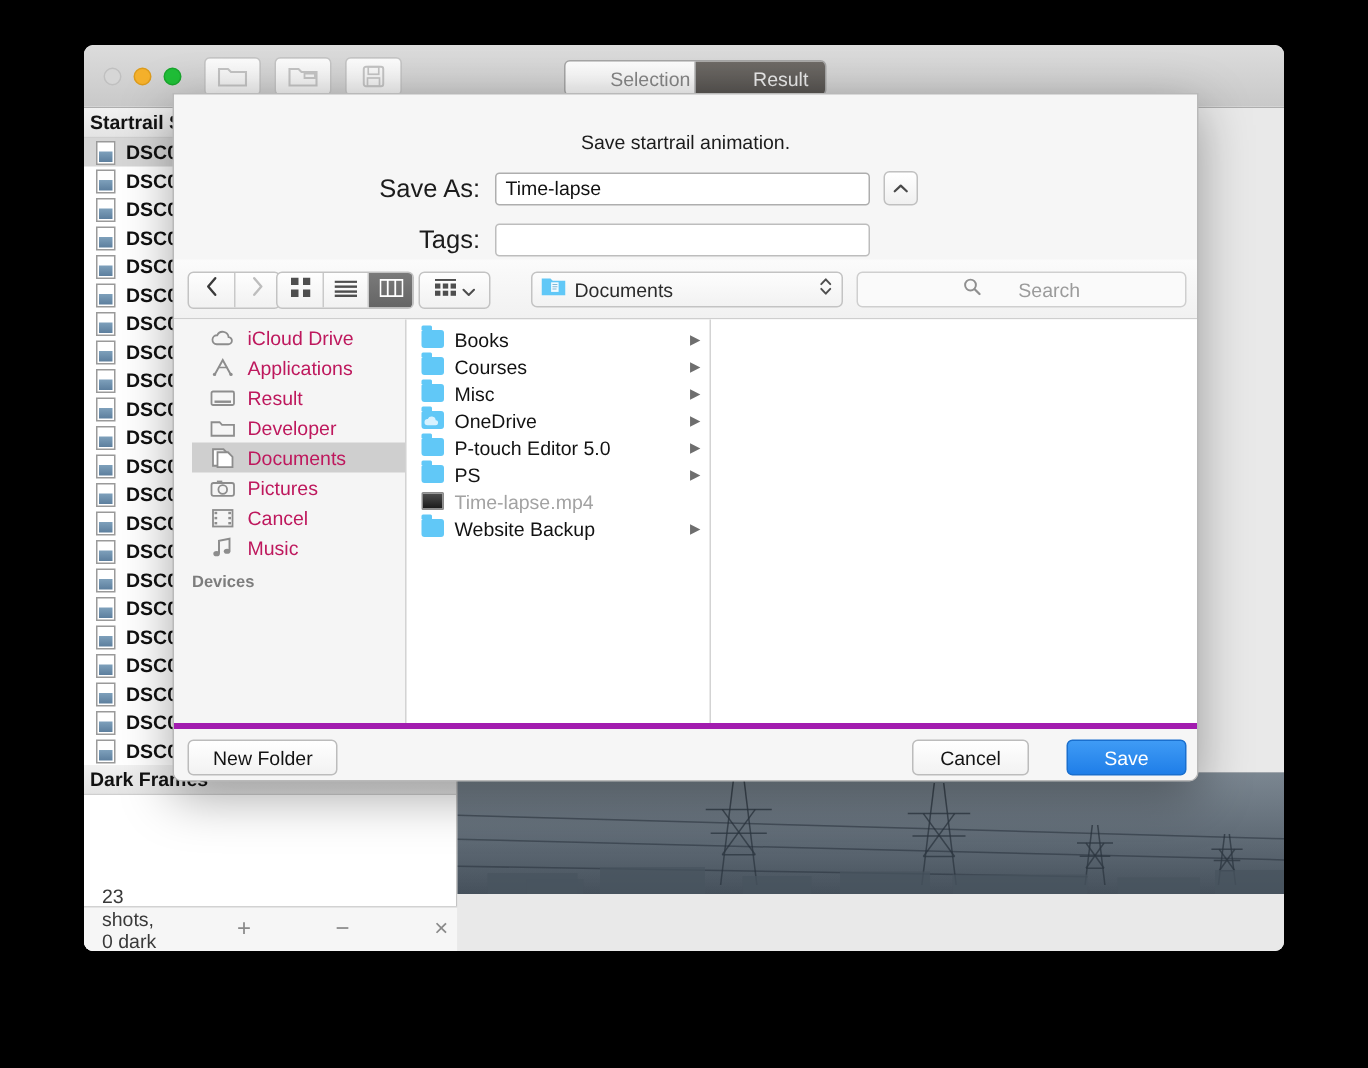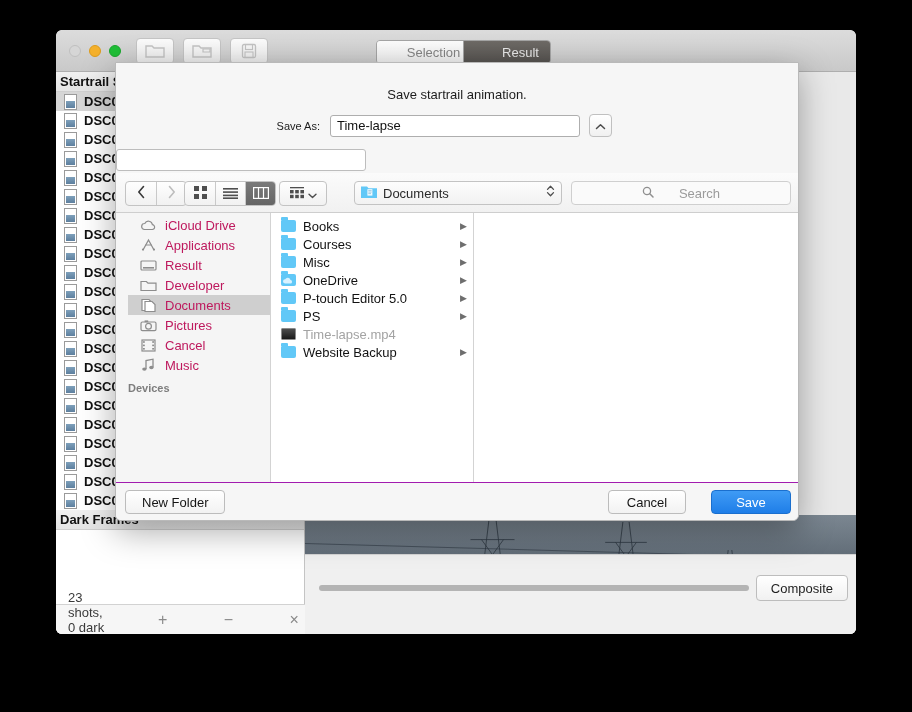--- a/index.html
+++ b/index.html
@@ -167,21 +167,21 @@
   #sheet-title {
     text-align: center; font-size: 13px; color: #1c1c1c;
     margin-top: 24px;
   }
   .field-row {
     display: flex; align-items: center;
     margin-top: 12px;
   }
   .field-label {
     width: 214px; text-align: right;
-    font-size: 11px; color: #1c1c1c;
+    font-size: 17px; color: #1c1c1c;
     padding-right: 10px;
   }
   .text-input {
     width: 250px; height: 22px;
     background: #fff;
     border: 1px solid #bdbdbd; border-radius: 3px;
     font-size: 13px; color: #111;
     padding: 0 6px;
     display: flex; align-items: center;
   }
@@ -291,21 +291,21 @@
     background: linear-gradient(#4d4d4d, #1a1a1a);
     border: 1px solid #8b8b8b; border-radius: 1px;
   }
   .chev { color: #6e6e6e; font-size: 9px; }
   #col-empty { flex: 1; height: 271px; background: #fff; }
 
   #sheet-footer {
     position: absolute; left: 0; bottom: 0;
     width: 684px; height: 38px;
     background: #f6f6f6;
-    border-top: 1px solid #a21caf;
+    border-top: 4px solid #a21caf;
   }
   .push-btn {
     position: absolute; top: 7px;
     height: 24px; padding: 0 16px;
     display: flex; align-items: center; justify-content: center;
     font-size: 13px; color: #141414;
     background: linear-gradient(#ffffff, #f2f2f2);
     border: 1px solid #bcbcbc; border-radius: 4px;
   }
   #new-folder-btn { left: 9px; }
@@ -514,44 +514,41 @@
           <div class="bldg" style="left: 20px; width: 60px; height: 14px;"></div>
           <div class="bldg" style="left: 46px; width: 38px; height: 10px;"></div>
           <div class="bldg" style="left: 95px; width: 70px; height: 18px;"></div>
           <div class="bldg" style="left: 190px; width: 46px; height: 12px;"></div>
           <div class="bldg" style="left: 255px; width: 60px; height: 15px;"></div>
           <div class="bldg" style="left: 330px; width: 90px; height: 13px;"></div>
           <div class="bldg" style="left: 440px; width: 55px; height: 11px;"></div>
           <div class="bldg" style="left: 505px; width: 46px; height: 16px;"></div>
         </div>
     </div>
-    <div id="app-bottombar">
-      <div id="scrub-track"></div>
-      <div id="composite-btn">Composite</div>
-    </div>
   </div>
 </div>
 
 <div id="save-sheet">
 
   <div id="sheet-title">Save startrail animation.</div>
 
   <div class="field-row" id="saveas-row">
     <div class="field-label">Save As:</div>
     <div class="text-input">Time-lapse</div>
     <div id="disclosure-btn">
       <span>
         <svg width="11" height="8" viewBox="0 0 11 8">
             <path d="M1.5 5.5L5.5 1.8 9.5 5.5" fill="none" stroke="#4a4a4a" stroke-width="1.5" stroke-linecap="round" stroke-linejoin="round"></path>
           </svg>
       </span>
     </div>
   </div>
 
   <div class="field-row" id="tags-row">
+    <div class="field-label">Tags:</div>
     <div class="text-input" placeholder=""></div>
   </div>
 
   <div id="nav-bar">
 
     <div class="nav-seg" id="nav-backfwd">
       <div class="cell">
         <span>
           <svg width="9" height="14" viewBox="0 0 9 14">
               <path d="M6.5 1.5L1.8 7l4.7 5.5" fill="none" stroke="#3a3a3a" stroke-width="1.6" stroke-linecap="round" stroke-linejoin="round"></path>

